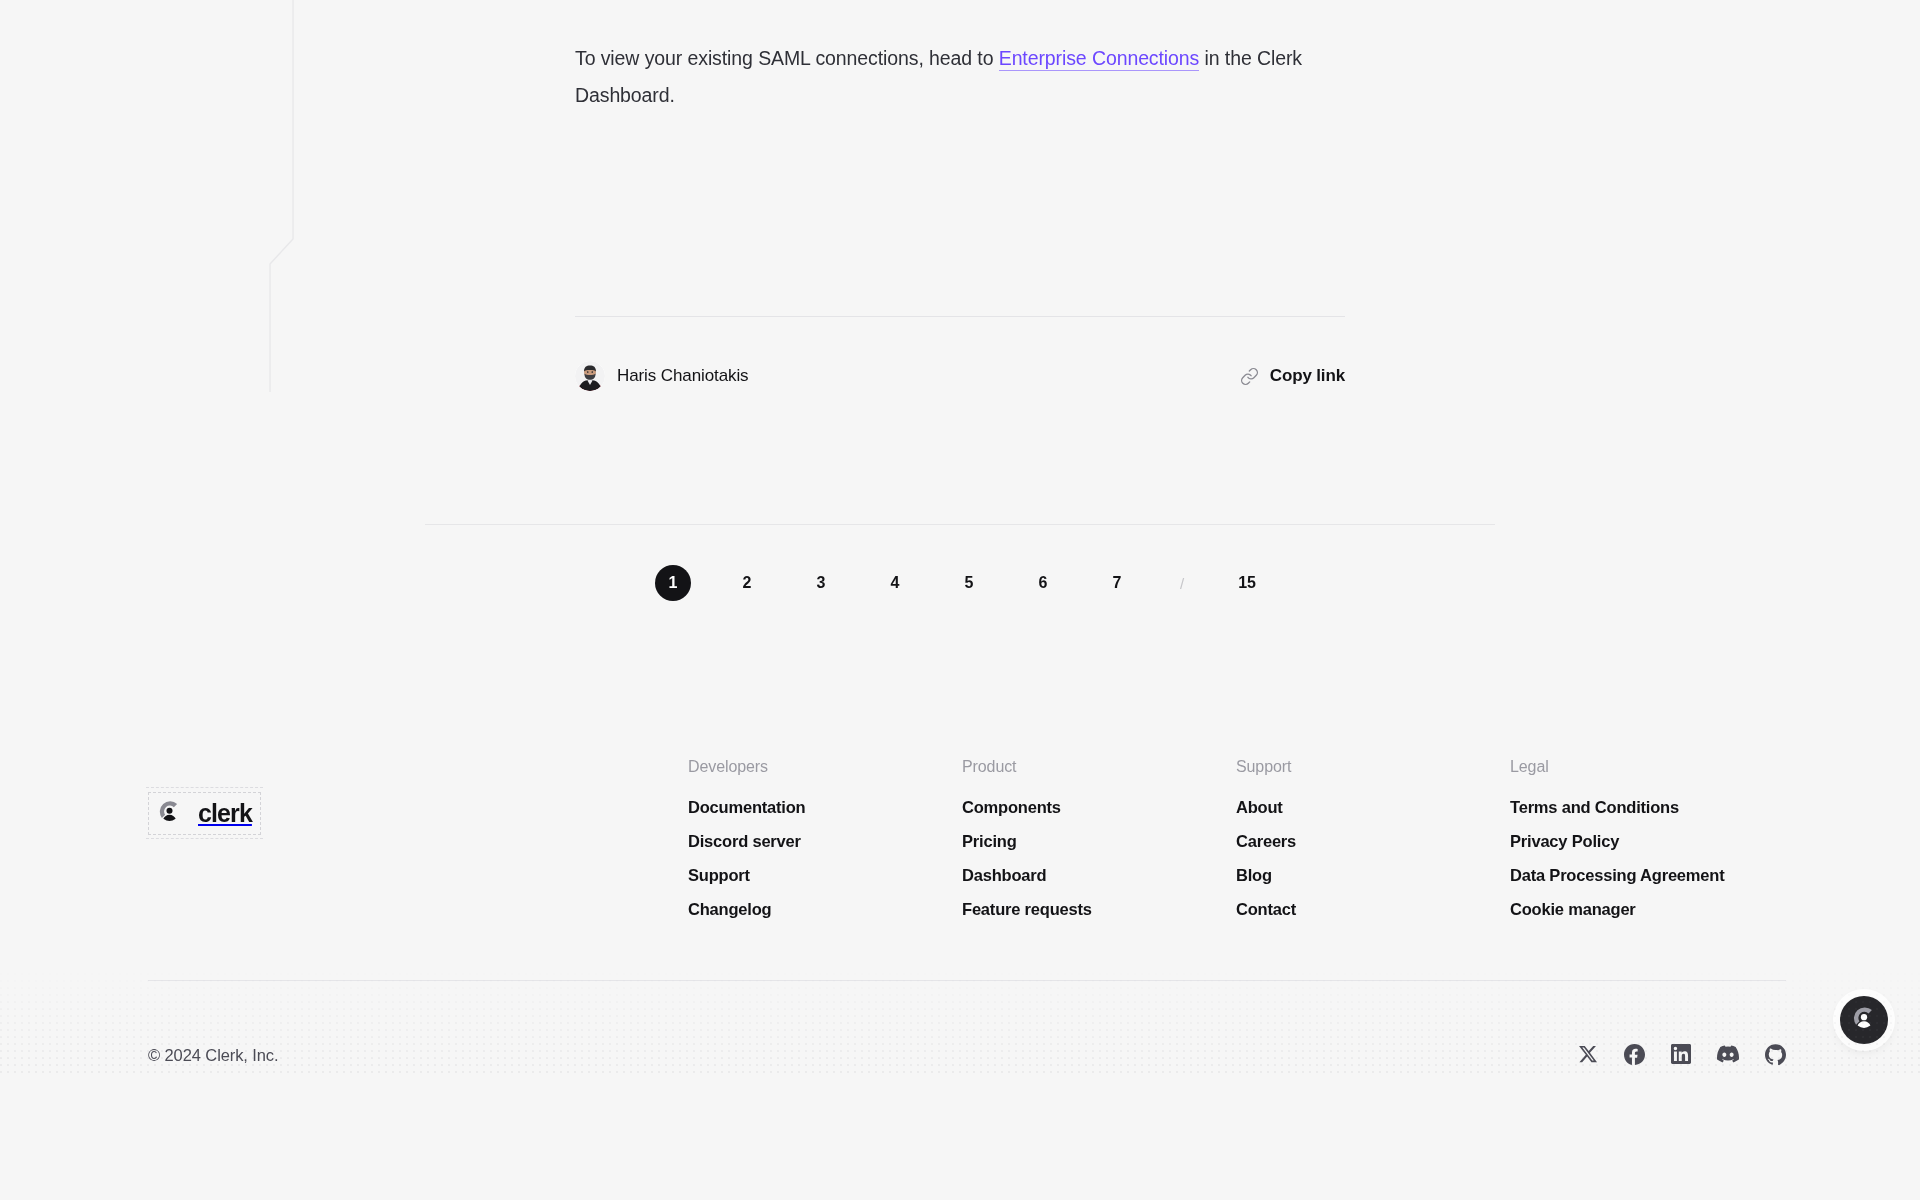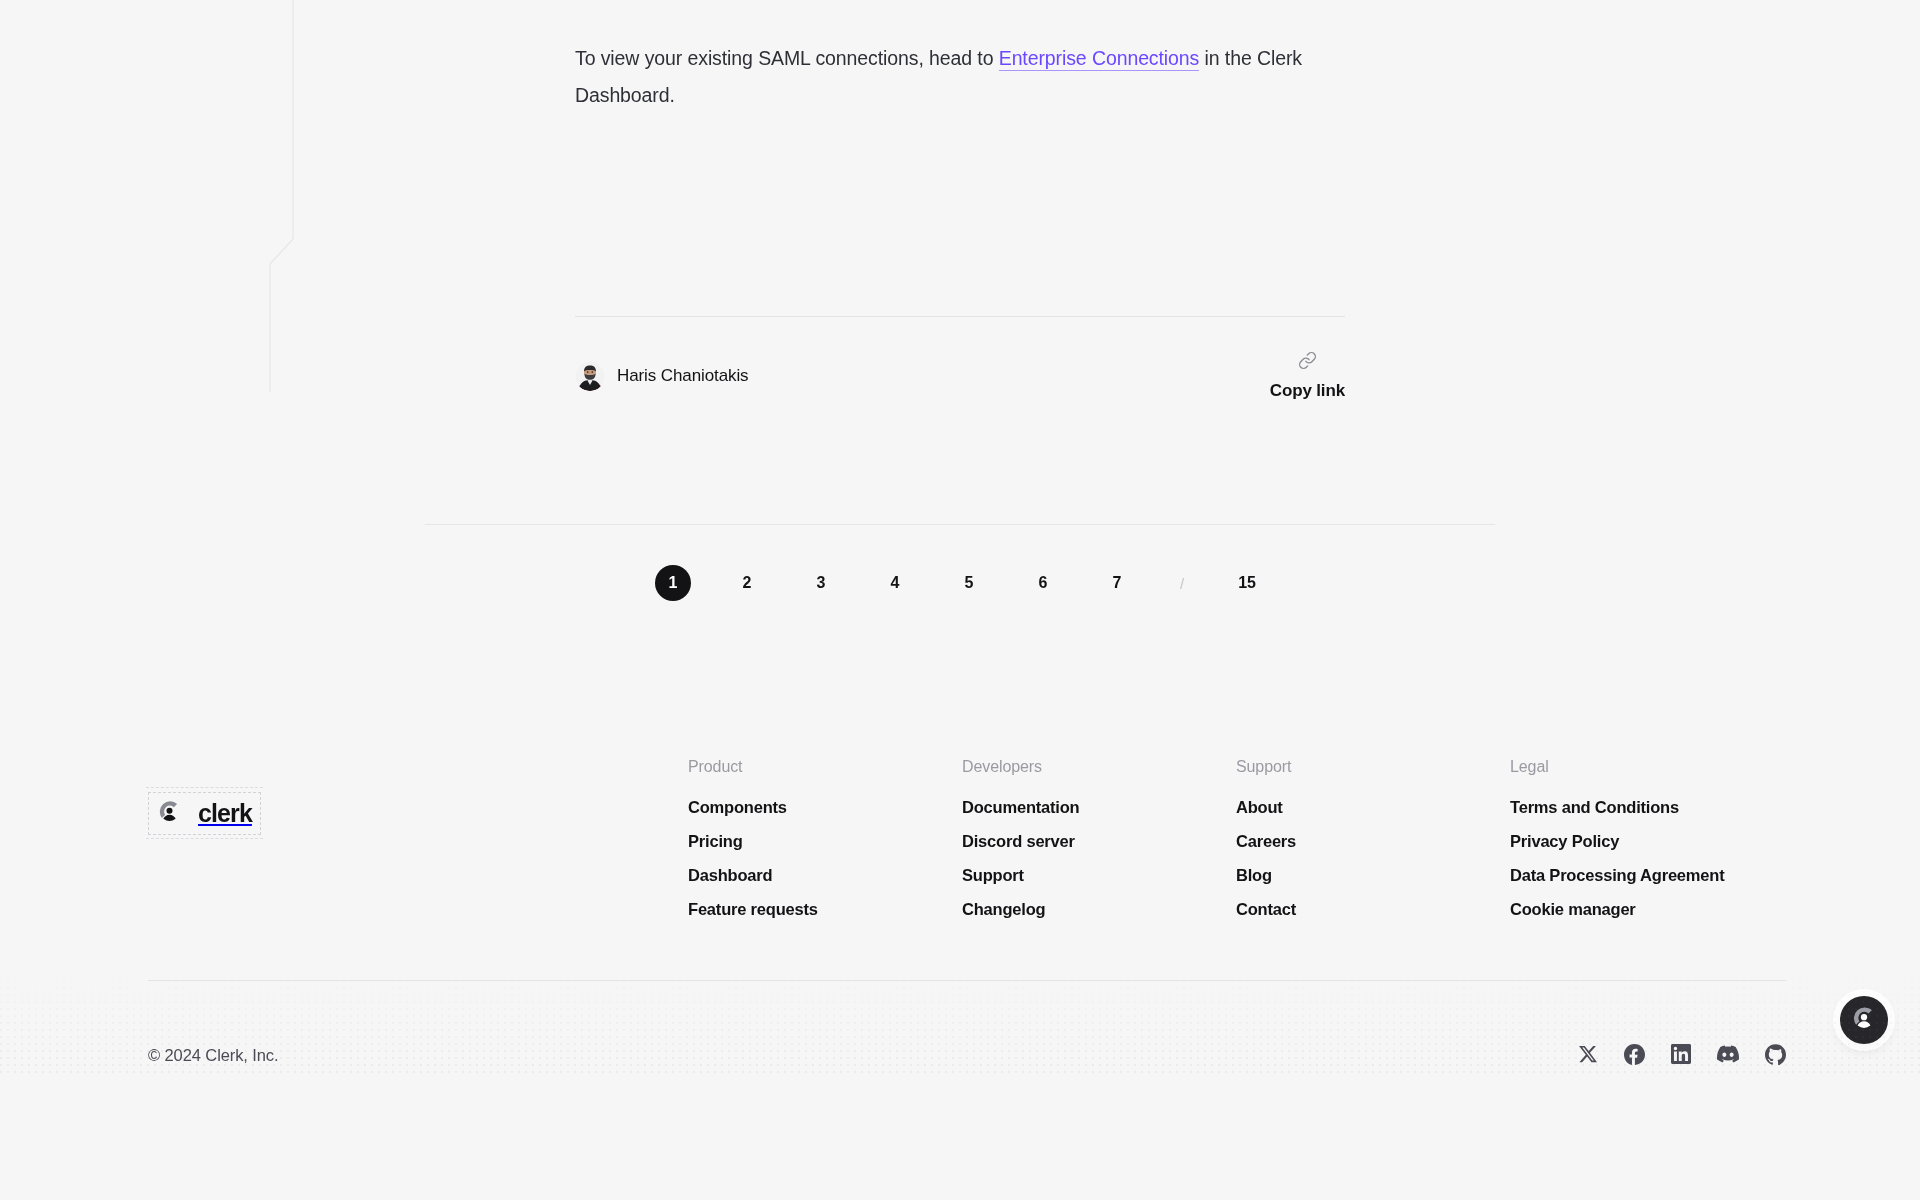--- a/index.html
+++ b/index.html
@@ -114,21 +114,20 @@
   }
   .copy-link {
     display: flex;
     align-items: center;
     gap: 11px;
     cursor: pointer;
     background: none;
     border: none;
     padding: 0;
     font-family: inherit;
-    flex-direction: column;
   }
   .copy-link-icon { display: flex; align-items: center; color: #8b8b93; }
   .copy-link-label {
     font-size: 17px;
     font-weight: 600;
     color: #131316;
     letter-spacing: -0.15px;
   }
 
   
@@ -386,33 +385,33 @@
               <path d="M12 15.1c-2.7 0-5 1.6-5.9 3.9a10 10 0 0 0 11.8 0c-.9-2.3-3.2-3.9-5.9-3.9z" fill="#131316"></path>
             </svg>
           </span>
           <span class="logo-word">clerk</span>
         </a>
       </div>
 
       <div class="footer-cols">
 
         <div class="footer-col">
+          <div class="footer-col-title">Developers</div>
+          <a class="footer-link" href="#">Documentation</a>
+          <a class="footer-link" href="#">Discord server</a>
+          <a class="footer-link" href="#">Support</a>
+          <a class="footer-link" href="#">Changelog</a>
+        </div>
+
+        <div class="footer-col">
           <div class="footer-col-title">Product</div>
           <a class="footer-link" href="#">Components</a>
           <a class="footer-link" href="#">Pricing</a>
           <a class="footer-link" href="#">Dashboard</a>
           <a class="footer-link" href="#">Feature requests</a>
-        </div>
-
-        <div class="footer-col">
-          <div class="footer-col-title">Developers</div>
-          <a class="footer-link" href="#">Documentation</a>
-          <a class="footer-link" href="#">Discord server</a>
-          <a class="footer-link" href="#">Support</a>
-          <a class="footer-link" href="#">Changelog</a>
         </div>
 
         <div class="footer-col">
           <div class="footer-col-title">Support</div>
           <a class="footer-link" href="#">About</a>
           <a class="footer-link" href="#">Careers</a>
           <a class="footer-link" href="#">Blog</a>
           <a class="footer-link" href="#">Contact</a>
         </div>
 

